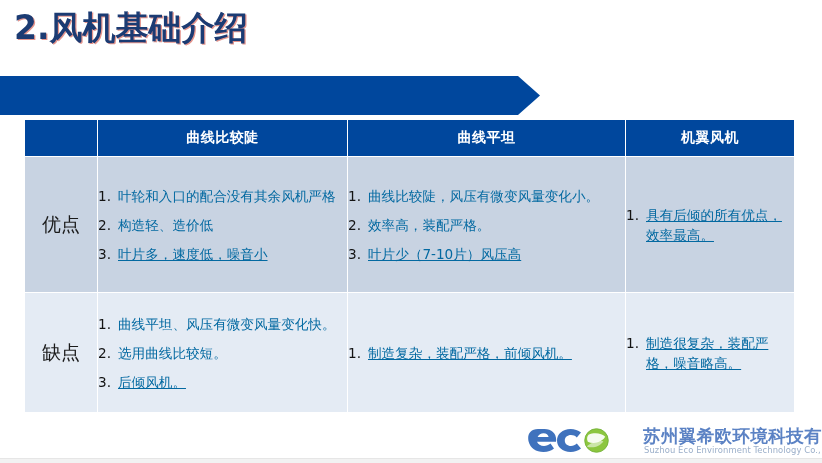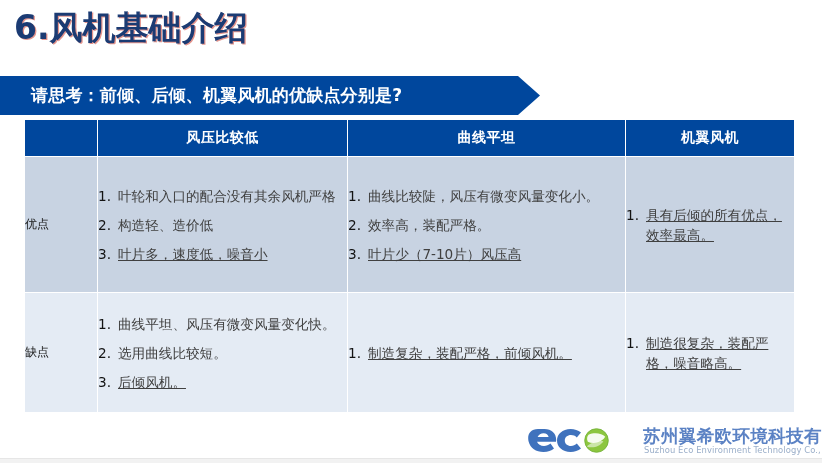--- a/index.html
+++ b/index.html
@@ -87,22 +87,22 @@
 
   .col-label { width: 72px; }
   .col-a { width: 249px; }
   .col-b { width: 277px; }
   .col-c { width: 168px; }
 
   tr.row-pros td { background: #c8d3e2; }
   tr.row-cons td { background: #e4ebf4; margin-top: 15px; }
 
   td.row-header {
-    text-align: left;
-    font-size: 12px;
+    text-align: center;
+    font-size: 19px;
     color: #1a1a1a;
     font-weight: normal;
   }
 
   tr.row-pros { height: 136px; }
   tr.row-cons { height: 120px; }
 
   td.cell-body {
     padding: 0 10px 0 14px;
   }
@@ -110,21 +110,21 @@
     margin: 0;
     padding: 0 0 0 20px;
     list-style: none;
     counter-reset: itm;
   }
   td.cell-body ol li {
     counter-increment: itm;
     position: relative;
     font-size: 13.6px;
     line-height: 20px;
-    color: #404040;
+    color: #0369a1;
     margin: 0 0 9px 0;
     text-indent: 0;
   }
   td.cell-body ol li:last-child { margin-bottom: 0; text-decoration: underline; }
   td.cell-body ol li::before {
     content: counter(itm) ".";
     position: absolute;
     left: -20px;
     top: 0;
     font-size: 13.6px;
@@ -173,32 +173,31 @@
     bottom: 0;
     width: 822px;
     height: 4px;
     background: #f2f2f2;
     border-top: 1px solid #e6e6e6;
   }
 </style>
 </head>
 <body>
 
-<div id="slide-title">6.风机基础介绍</div>
+<div id="slide-title">2.风机基础介绍</div>
 
 <div id="question-banner">
   <div class="banner-shape"></div>
-  <div class="banner-text">请思考：前倾、后倾、机翼风机的优缺点分别是?</div>
 </div>
 
 <table id="comparison-table">
   <thead>
     <tr>
       <th class="corner-cell col-label"></th>
-      <th class="col-a">风压比较低</th>
+      <th class="col-a">曲线比较陡</th>
       <th class="col-b">曲线平坦</th>
       <th class="col-c">机翼风机</th>
     </tr>
   </thead>
   <tbody>
 
     <tr class="row-pros">
       <td class="row-header">优点</td>
 
       <td class="cell-body">

